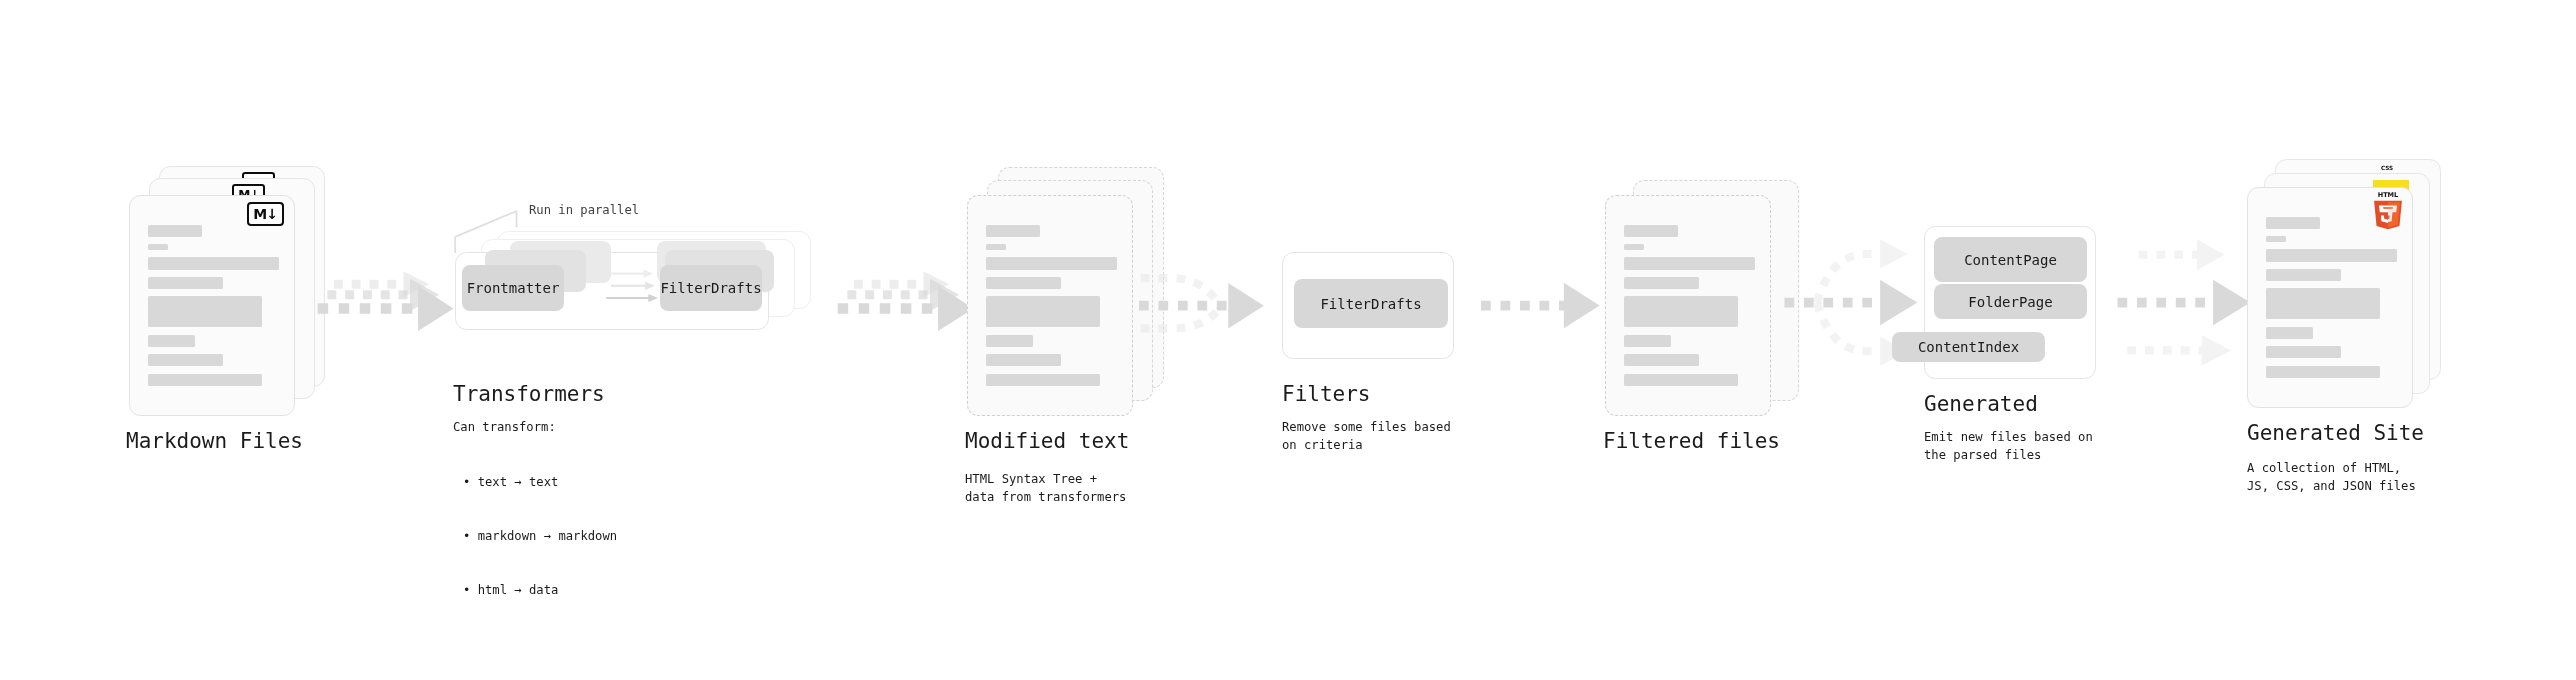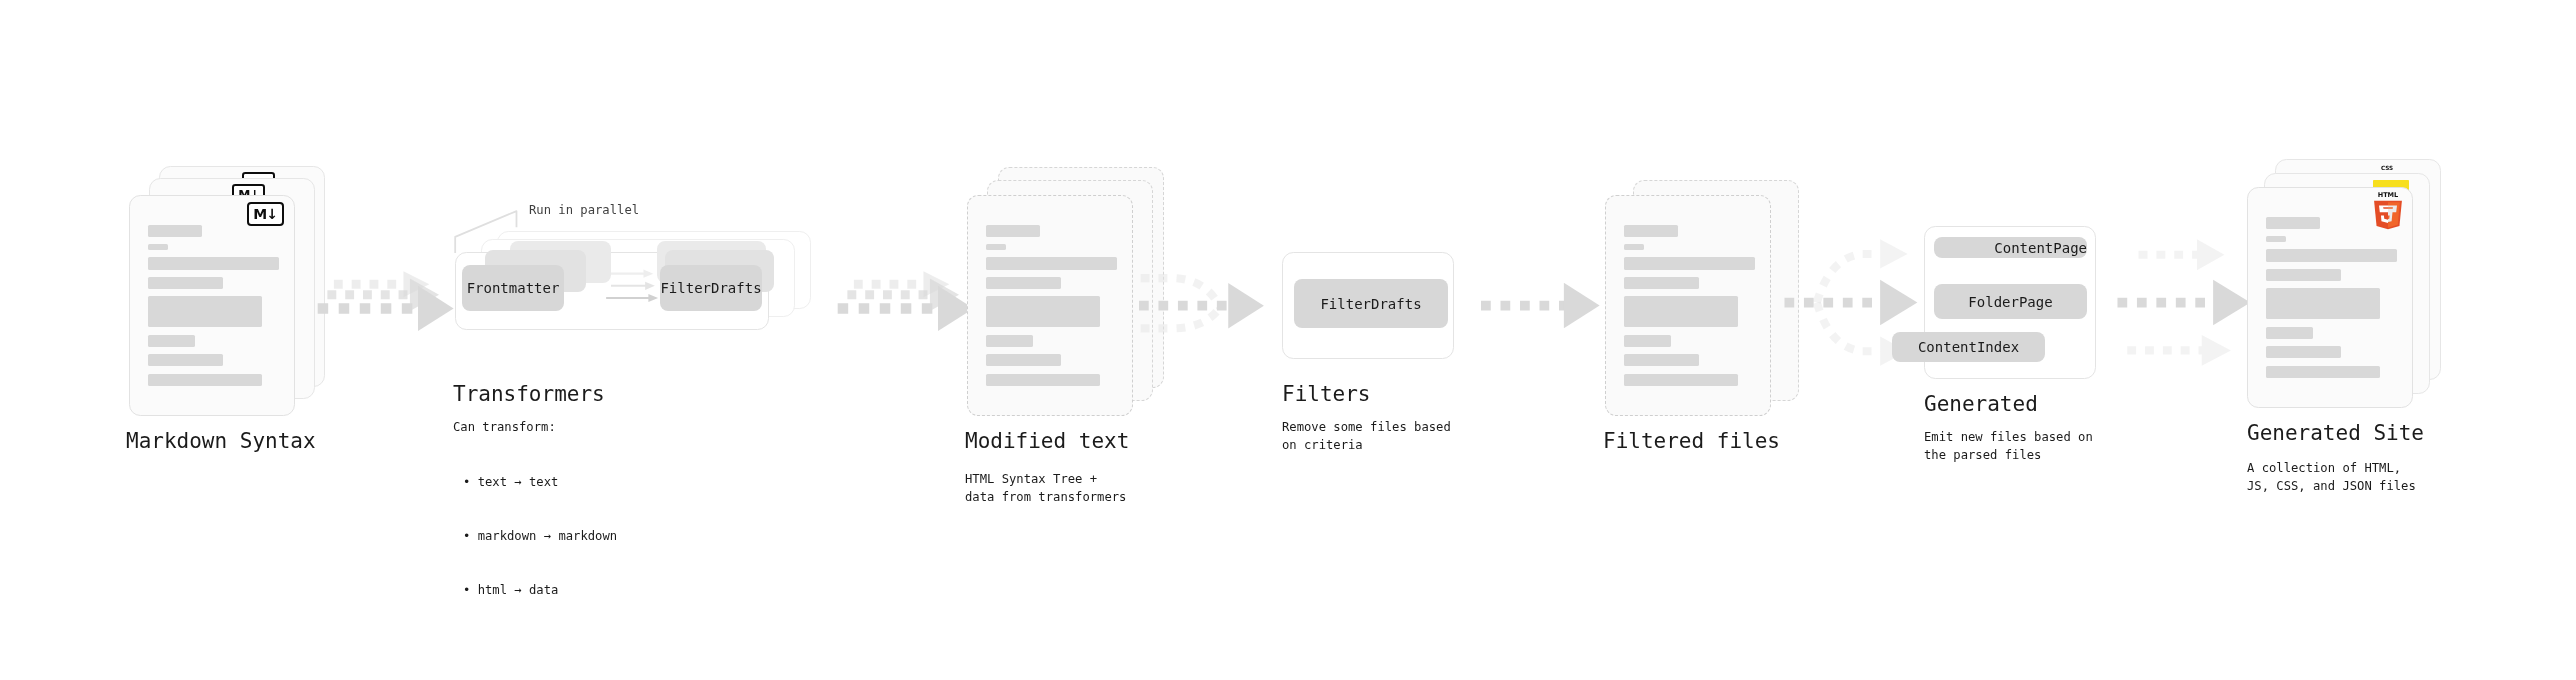--- a/index.html
+++ b/index.html
@@ -148,21 +148,21 @@
         <div class="ln tall" style="width:87%;"></div>
         <div class="ln" style="width:36%;"></div>
         <div class="ln" style="width:57%;"></div>
         <div class="ln" style="width:87%;"></div>
       </div>
     </div>
     <div class="badge-md" style="left:247px;top:202px;">
       <span>M↓</span>
     </div>
 
-    <div class="title" style="left:126px;top:429px;">Markdown Syntax</div>
+    <div class="title" style="left:126px;top:429px;">Markdown Files</div>
   </div>
 
   <div class="svg-abs" style="left:309px;top:268px;">
     <svg width="163" height="89" viewBox="0 0 200 110">
       <g opacity="0.45">
         <line x1="30" y1="20" x2="120" y2="20" stroke="#d9d9d9" stroke-width="11" stroke-dasharray="11 11"></line>
         <path d="M116 4 L148 20 L116 36 Z" fill="#d9d9d9"></path>
       </g>
       <g opacity="0.7">
         <line x1="22" y1="33" x2="128" y2="33" stroke="#d9d9d9" stroke-width="11" stroke-dasharray="11 11"></line>
@@ -327,21 +327,21 @@
       </g>
       <g opacity="1">
         <line x1="8" y1="92" x2="128" y2="92" stroke="#d9d9d9" stroke-width="12" stroke-dasharray="12 12"></line>
         <path d="M126 64 L172 92 L126 120 Z" fill="#d9d9d9"></path>
       </g>
     </svg>
   </div>
 
   <div class="abs" style="left:0;top:0;">
     <div class="pbox" style="left:1924px;top:226px;width:172px;height:153px;"></div>
-    <div class="chip" style="left:1934px;top:237px;width:153px;height:21px;justify-content:flex-end;">
+    <div class="chip" style="left:1934px;top:237px;width:153px;height:45px;">
       <span>ContentPage</span>
     </div>
     <div class="chip" style="left:1934px;top:284px;width:153px;height:35px;">
       <span>FolderPage</span>
     </div>
     <div class="chip" style="left:1892px;top:332px;width:153px;height:30px;">
       <span>ContentIndex</span>
     </div>
 
     <div class="title" style="left:1924px;top:392px;">Generated</div>

